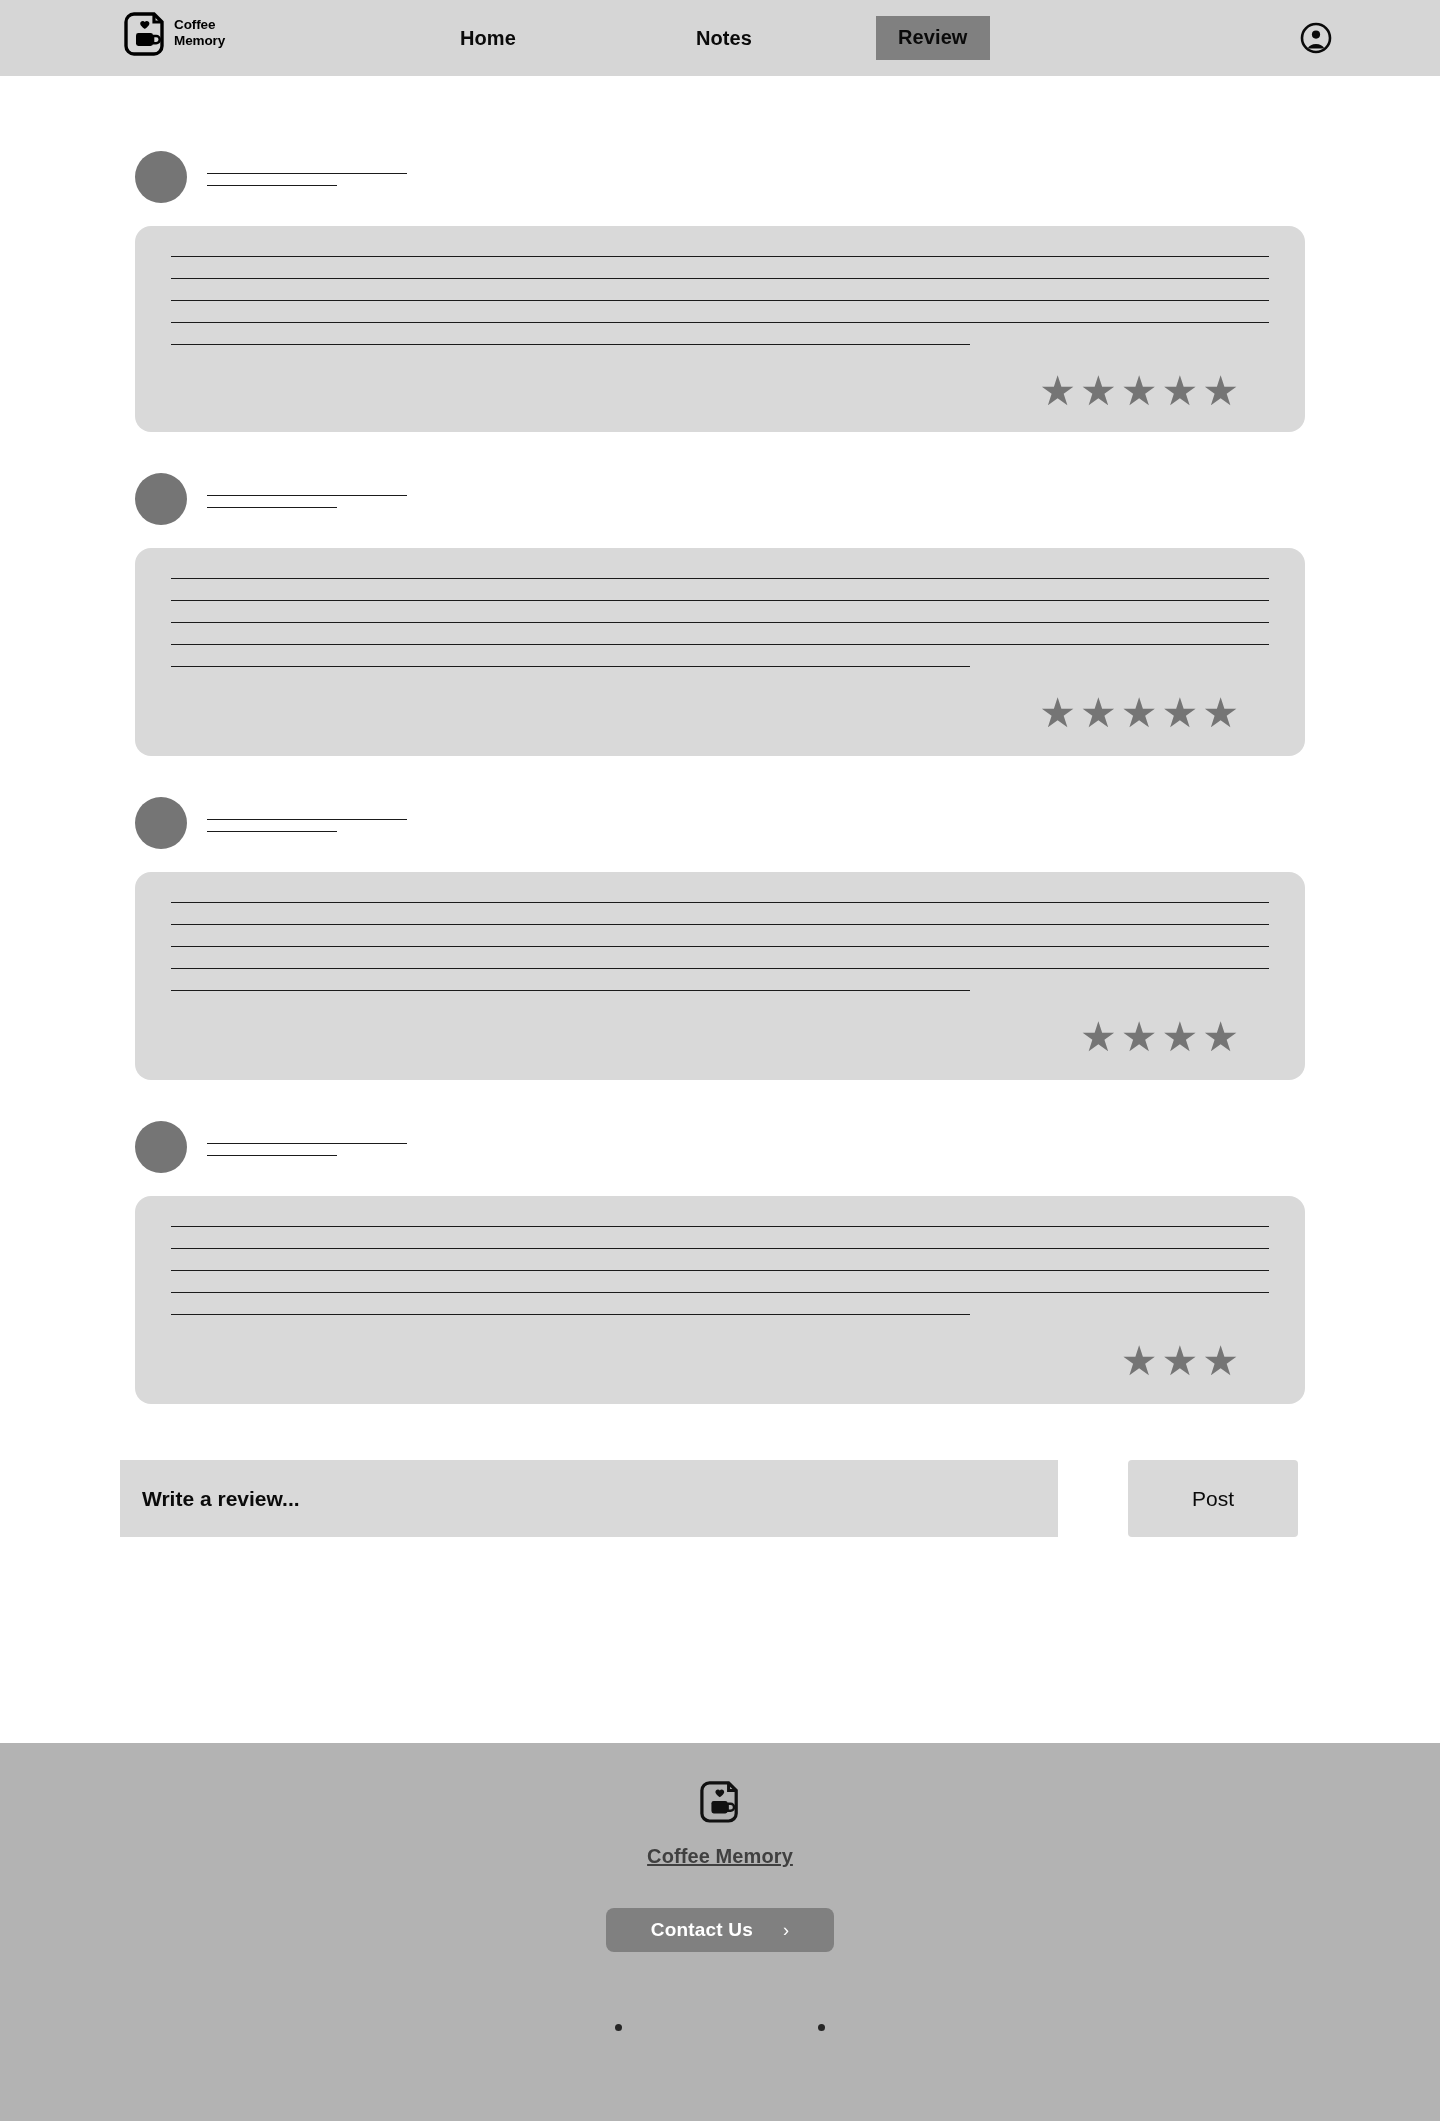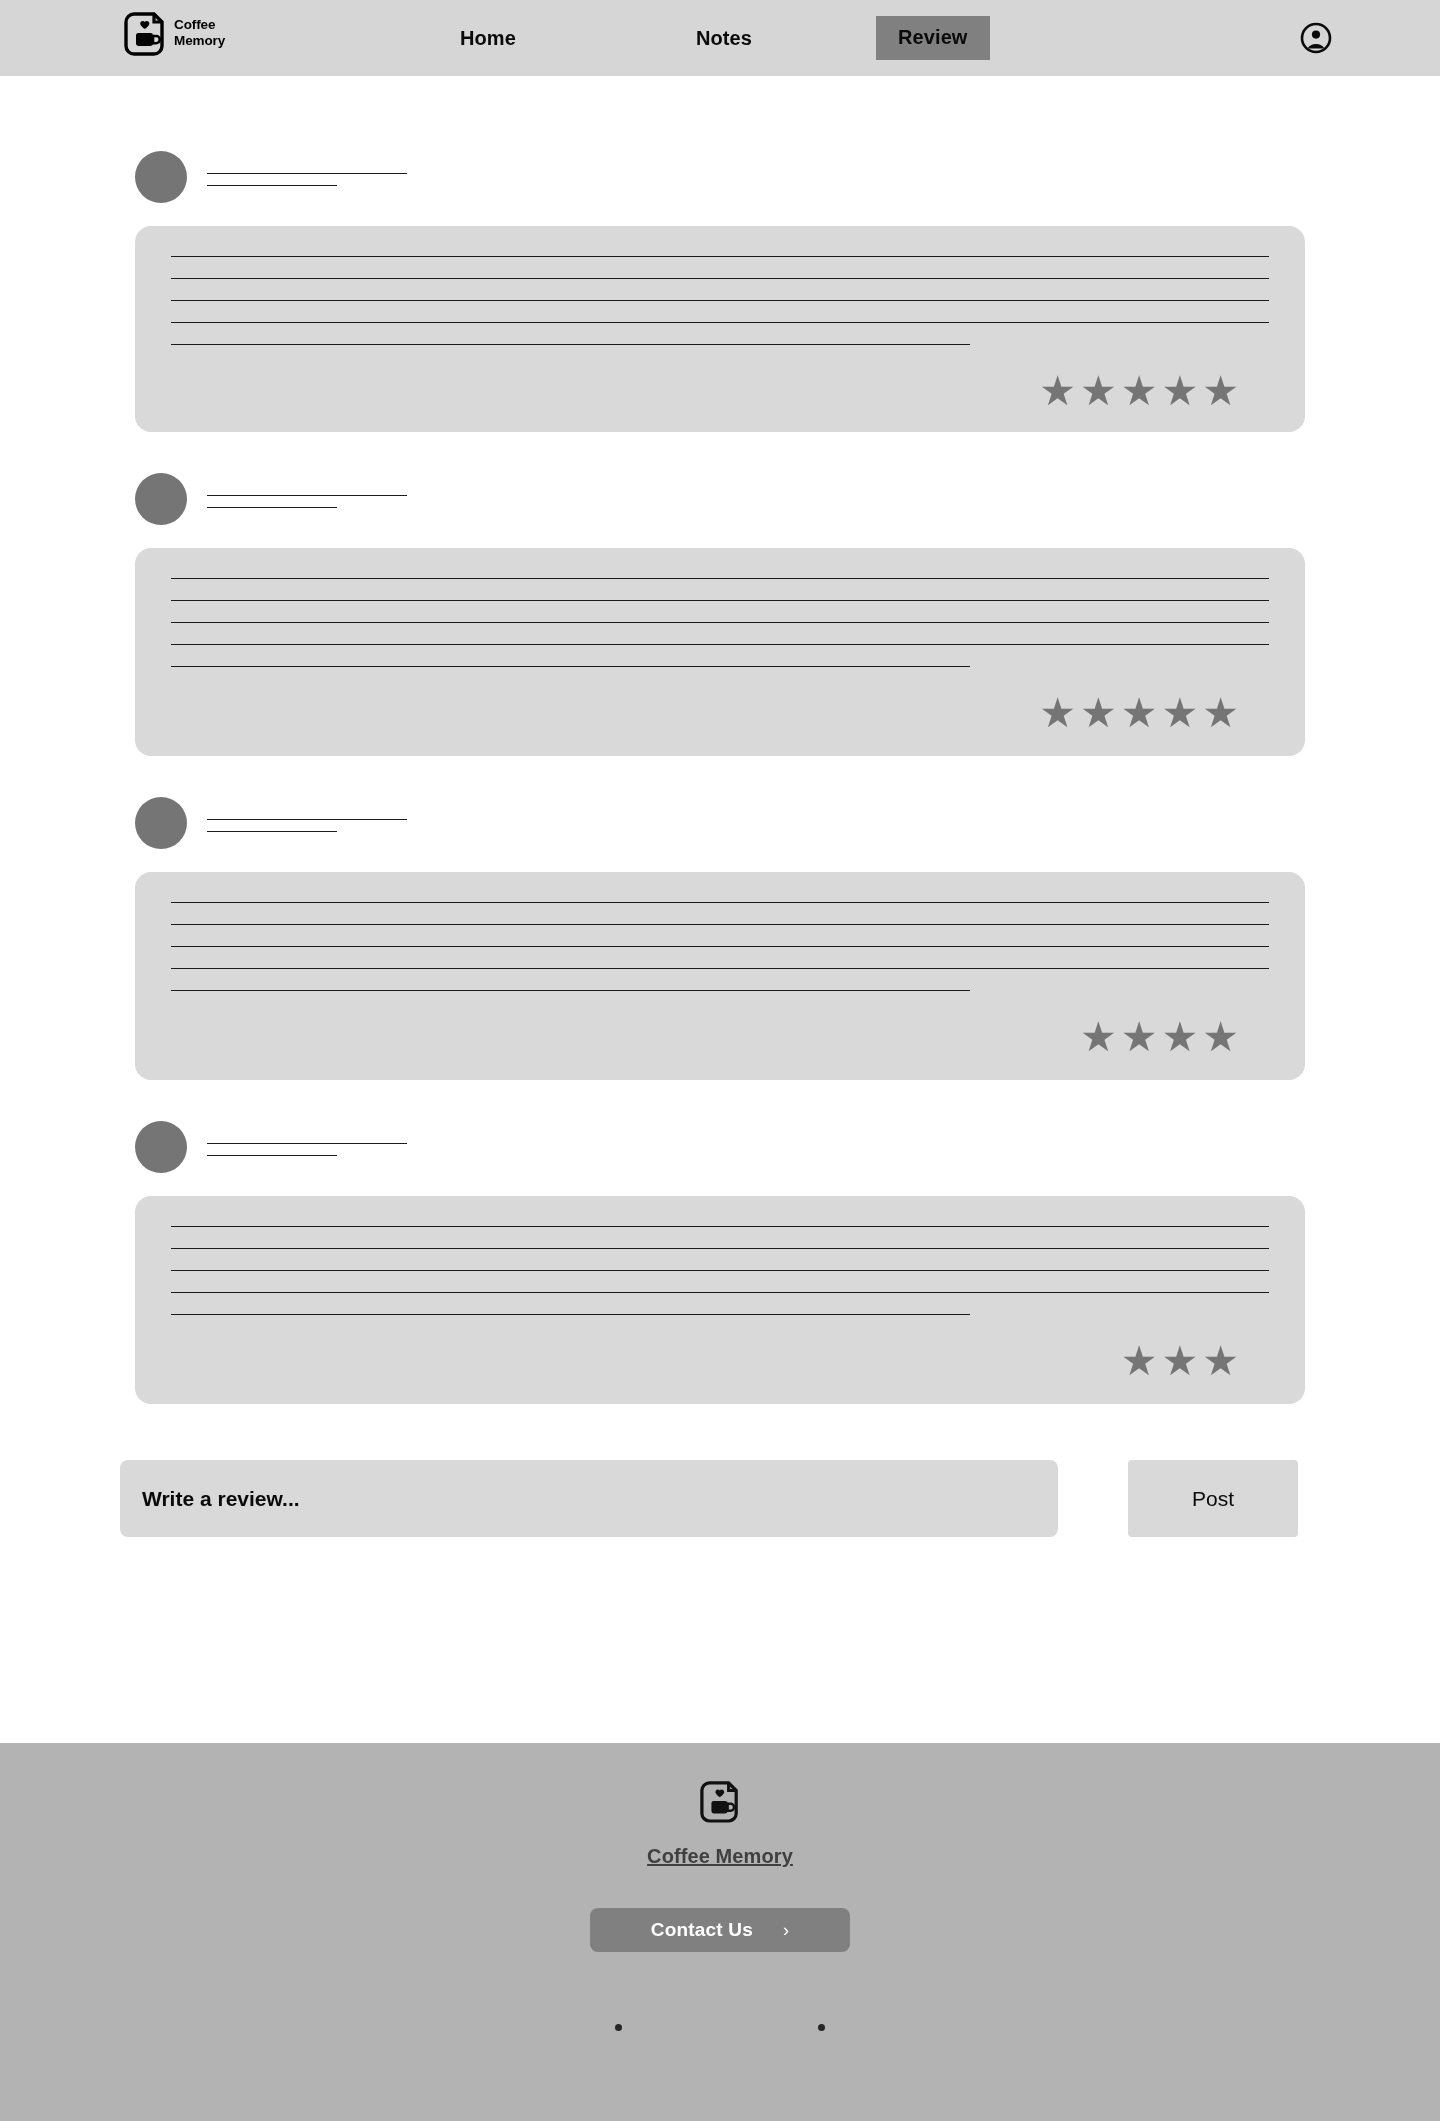--- a/index.html
+++ b/index.html
@@ -181,21 +181,21 @@
     align-items: stretch;
     gap: 0;
     margin: 56px 0 0 120px;
     width: 1180px;
   }
   .compose-input {
     width: 938px;
     height: 77px;
     background: #d9d9d9;
     border: 0;
-    border-radius: 8px;
+    border-radius: 0;
     font-family: inherit;
     font-size: 21px;
     font-weight: 700;
     color: #0a0a0a;
     padding: 0 22px;
     outline: none;
   }
   .compose-input::placeholder {
     color: #0a0a0a;
     opacity: 1;
@@ -235,21 +235,21 @@
   .footer-brand {
     margin-top: 22px;
     font-size: 20px;
     font-weight: 700;
     color: #404040;
     letter-spacing: 0.1px;
     text-decoration: underline;
   }
   .contact-btn {
     margin-top: 40px;
-    width: 260px;
+    width: 228px;
     height: 44px;
     background: #808080;
     border: 0;
     border-radius: 8px;
     color: #ffffff;
     font-family: inherit;
     font-size: 19px;
     font-weight: 700;
     cursor: pointer;
     display: flex;

